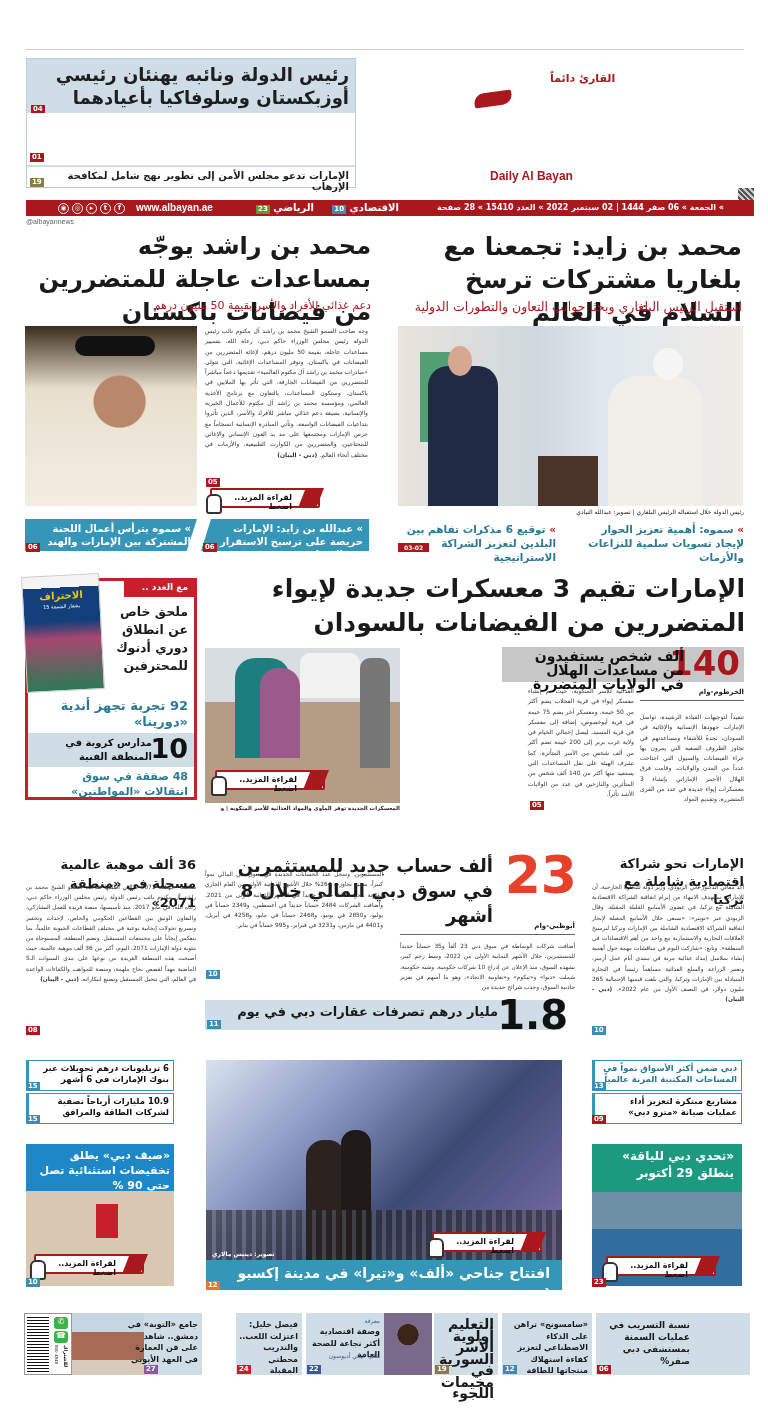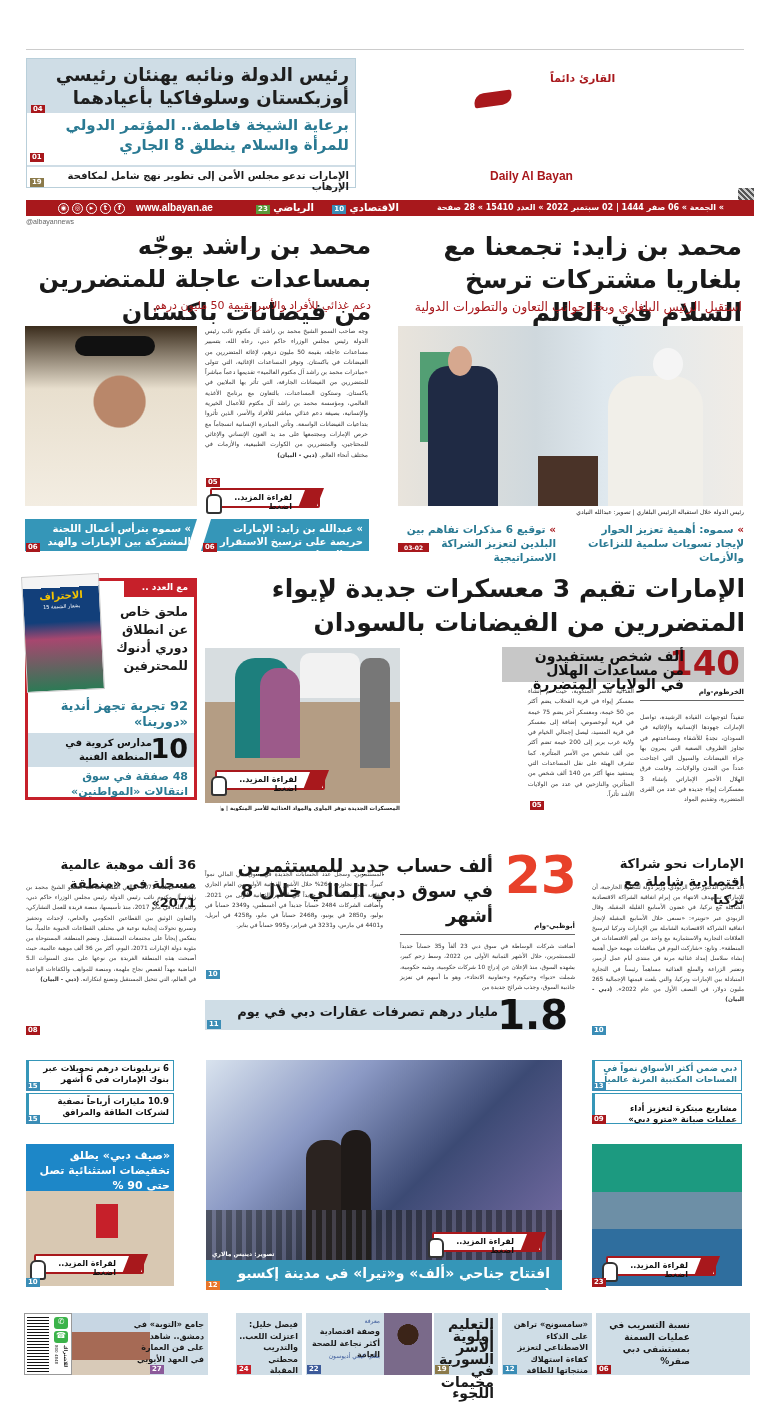--- a/index.html
+++ b/index.html
@@ -37,21 +37,20 @@
 </head>
 <body>
 
 <div class="abs topline"></div>
 
 <div class="abs ebox rtl">
   <div class="e1">رئيس الدولة ونائبه يهنئان رئيسي أوزبكستان وسلوفاكيا بأعيادهما الوطنية</div>
   <span class="pg" style="position:absolute;left:4px;top:46px">04</span>
 </div>
 <div class="abs rtl" style="left:27px;top:113px;width:328px;height:52px;background:#fff">
-  <div style="position:absolute;right:6px;top:2px;width:316px;font-size:15px;font-weight:bold;line-height:20px;color:#2a7a93">برعاية الشيخة فاطمة.. المؤتمر الدولي للمرأة والسلام ينطلق 8 الجاري</div>
   <span class="pg" style="position:absolute;left:3px;top:40px">01</span>
 </div>
 <div class="abs rtl" style="left:27px;top:165px;width:328px;height:22px;background:#fff;border-top:2px solid #cfdde6">
   <div style="position:absolute;right:6px;top:3px;font-size:10px;font-weight:bold;color:#1e1e1e">الإمارات تدعو مجلس الأمن إلى تطوير نهج شامل لمكافحة الإرهاب</div>
   <span class="pg gold" style="position:absolute;left:3px;top:11px">19</span>
 </div>
 
 <div class="abs logo">
   <div class="accent"></div>
   <div class="slogan">القارئ دائماً</div>
@@ -164,21 +163,21 @@
 <div class="abs rtl body" style="left:26px;top:882px;width:170px;font-size:5.8px;line-height:10.2px"><span>شكلت «منطقة 2071»، التي أطلقها صاحب السمو الشيخ محمد بن راشد آل مكتوم نائب رئيس الدولة رئيس مجلس الوزراء حاكم دبي، رعاه الله، في مايو 2017، منذ تأسيسها، منصة فريدة للعمل التشاركي، والتعاون الوثيق بين القطاعين الحكومي والخاص، لإحداث وتحفيز وتسريع تحولات إيجابية نوعية في مختلف القطاعات الحيوية عالمياً، بما ينعكس إيجاباً على مجتمعات المستقبل. وتضم المنطقة، المستوحاة من مئوية دولة الإمارات 2071، اليوم، أكثر من 36 ألف موهبة عالمية، حيث أصبحت هذه المنطقة الفريدة من نوعها على مدى السنوات الـ5 الماضية مهداً لقصص نجاح ملهمة، ومنصة للمواهب والكفاءات الواعدة في العالم، التي تتخيل المستقبل وتصنع ابتكاراته.</span> <b>(دبي - البيان)</b></div>
 <span class="abs pg" style="left:26px;top:1026px">08</span>
 
 <div class="abs rtl" style="left:26px;top:1060px;width:148px;height:31px;border:1px solid #3596b8;border-left-width:3px;font-size:8.5px;font-weight:bold;line-height:11px;padding:2px 4px;color:#111"><span>6 تريليونات درهم تحويلات عبر بنوك الإمارات في 6 أشهر</span></div>
 <span class="abs pg blue" style="left:26px;top:1082px">15</span>
 <div class="abs rtl" style="left:26px;top:1093px;width:148px;height:31px;border:1px solid #3596b8;border-left-width:3px;font-size:8.5px;font-weight:bold;line-height:11px;padding:2px 4px;color:#111"><span>10.9 مليارات أرباحاً نصفية لشركات الطاقة والمرافق</span></div>
 <span class="abs pg blue" style="left:26px;top:1115px">15</span>
 
 <div class="abs rtl" style="left:592px;top:1060px;width:150px;height:31px;border:1px solid #3596b8;border-left-width:3px;font-size:8.5px;font-weight:bold;line-height:11px;padding:2px 4px;color:#2a7a93"><span>دبي ضمن أكثر الأسواق نمواً في المساحات المكتبية المرنة عالمياً</span></div>
 <span class="abs pg blue" style="left:592px;top:1082px">13</span>
-<div class="abs rtl" style="left:592px;top:1093px;width:150px;height:31px;border:1px solid #3596b8;border-left-width:3px;font-size:8.5px;font-weight:bold;line-height:11px;padding:9px 4px;color:#111"><span>مشاريع مبتكرة لتعزيز أداء عمليات صيانة «مترو دبي»</span></div>
+<div class="abs rtl" style="left:592px;top:1093px;width:150px;height:31px;border:1px solid #3596b8;border-left-width:3px;font-size:8.5px;font-weight:bold;line-height:11px;padding:2px 4px;color:#111"><span>مشاريع مبتكرة لتعزيز أداء عمليات صيانة «مترو دبي»</span></div>
 <span class="abs pg" style="left:592px;top:1115px">09</span>
 
 <div class="abs" style="left:26px;top:1144px;width:148px;height:142px;background:linear-gradient(180deg,#1d87c8 0 33%,#d8c8b2 33% 100%)">
   <div class="rtl" style="position:absolute;right:4px;top:4px;width:140px;font-size:11px;font-weight:bold;line-height:15px;color:#fff">«صيف دبي» يطلق تخفيضات استثنائية تصل حتى 90 %</div>
   <div style="position:absolute;left:70px;top:60px;width:22px;height:34px;background:#c6202a"></div>
   <div class="rm" style="left:8px;top:110px;width:110px">
       <i></i>
       <span>لقراءة المزيد.. اضغط</span>
       <b></b>
     </div>
@@ -193,20 +192,21 @@
       <i></i>
       <span>لقراءة المزيد.. اضغط</span>
       <b></b>
     </div>
   <div style="position:absolute;left:6px;top:190px;font-size:6px;font-weight:bold;color:#fff;direction:rtl">تصوير: دينيس مالاري</div>
 </div>
 <div class="abs rtl teal" style="left:206px;top:1260px;width:356px;height:30px;font-size:14px;padding:5px 12px"><span>افتتاح جناحي «ألف» و«تيرا» في مدينة إكسبو دبي</span></div>
 <span class="abs pg" style="left:206px;top:1281px;background:#e8762a">12</span>
 
 <div class="abs" style="left:592px;top:1144px;width:150px;height:142px;background:linear-gradient(180deg,#1c9a80 0 34%,#6d8fa6 34% 60%,#2f6e9e 60% 100%)">
+  <div class="rtl" style="position:absolute;right:8px;top:4px;width:134px;font-size:12px;font-weight:bold;line-height:17px;color:#fff">«تحدي دبي للياقة» ينطلق 29 أكتوبر</div>
   <div class="rm" style="left:14px;top:112px">
       <i></i>
       <span>لقراءة المزيد.. اضغط</span>
       <b></b>
     </div>
   <span class="pg" style="position:absolute;left:0;top:134px">23</span>
 </div>
 
 <div class="abs rtl" style="left:682px;top:1321px;width:56px;height:20px;background:#a8181c;color:#fff;font-size:8px;font-weight:bold;padding:4px 4px">خاص «البيان»</div>
 <div class="abs rtl grey" style="left:596px;top:1313px;width:154px;height:62px">
@@ -225,21 +225,21 @@
 <div class="abs rtl grey" style="left:306px;top:1313px;width:78px;height:62px">
   <div style="position:absolute;right:4px;top:4px;font-size:6px;color:#3c5a9a">معرفة</div>
   <div class="h1" style="position:absolute;right:4px;top:13px;width:72px;font-size:8px;line-height:11.5px">وصفة اقتصادية أكثر نجاعة للصحة العامة</div>
   <div style="position:absolute;right:4px;top:39px;font-size:6px;color:#3c5a9a">بقلم: كيمي أديوسون</div>
   <span class="pg navy" style="position:absolute;left:1px;top:52px">22</span>
 </div>
 <div class="abs rtl grey" style="left:236px;top:1313px;width:66px;height:62px">
   <div class="h1" style="position:absolute;right:4px;top:6px;width:60px;font-size:8px;line-height:11.5px">فيصل خليل: اعتزلت اللعب.. والتدريب محطتي المقبلة</div>
   <span class="pg" style="position:absolute;left:1px;top:52px;background:#c6202a">24</span>
 </div>
-<div class="abs rtl grey" style="left:72px;top:1313px;width:136px;height:62px">
+<div class="abs rtl grey" style="left:66px;top:1313px;width:136px;height:62px">
   <div style="position:absolute;left:0;top:0;width:78px;height:62px;background:linear-gradient(180deg,#c7d6e3 0 30%,#a66a55 30% 75%,#d8cab8 75%)"></div>
   <div class="h1" style="position:absolute;right:4px;top:6px;width:72px;font-size:8px;line-height:11.5px">جامع «التوبة» في دمشق.. شاهد على فن العمارة في العهد الأيوبي</div>
   <span class="pg purple" style="position:absolute;left:78px;top:52px">27</span>
 </div>
 <div class="abs" style="left:24px;top:1313px;width:48px;height:62px;border:1px solid #999;background:#fff">
   <div style="position:absolute;left:2px;top:2px;width:22px;height:56px;background:repeating-linear-gradient(0deg,#111 0 1px,#fff 1px 3px)"></div>
   <div style="position:absolute;right:3px;top:3px;width:14px;height:12px;background:#3bb34a;border-radius:3px;color:#fff;font-size:8px;text-align:center">✆</div>
   <div style="position:absolute;right:3px;top:17px;width:14px;height:12px;background:#3bb34a;border-radius:3px;color:#fff;font-size:8px;text-align:center">☎</div>
   <div style="position:absolute;right:2px;top:31px;font-size:5px;font-weight:bold;writing-mode:vertical-rl">للاشتراك</div>
   <div style="position:absolute;right:12px;top:31px;font-size:4px;writing-mode:vertical-rl">800 4848</div>

